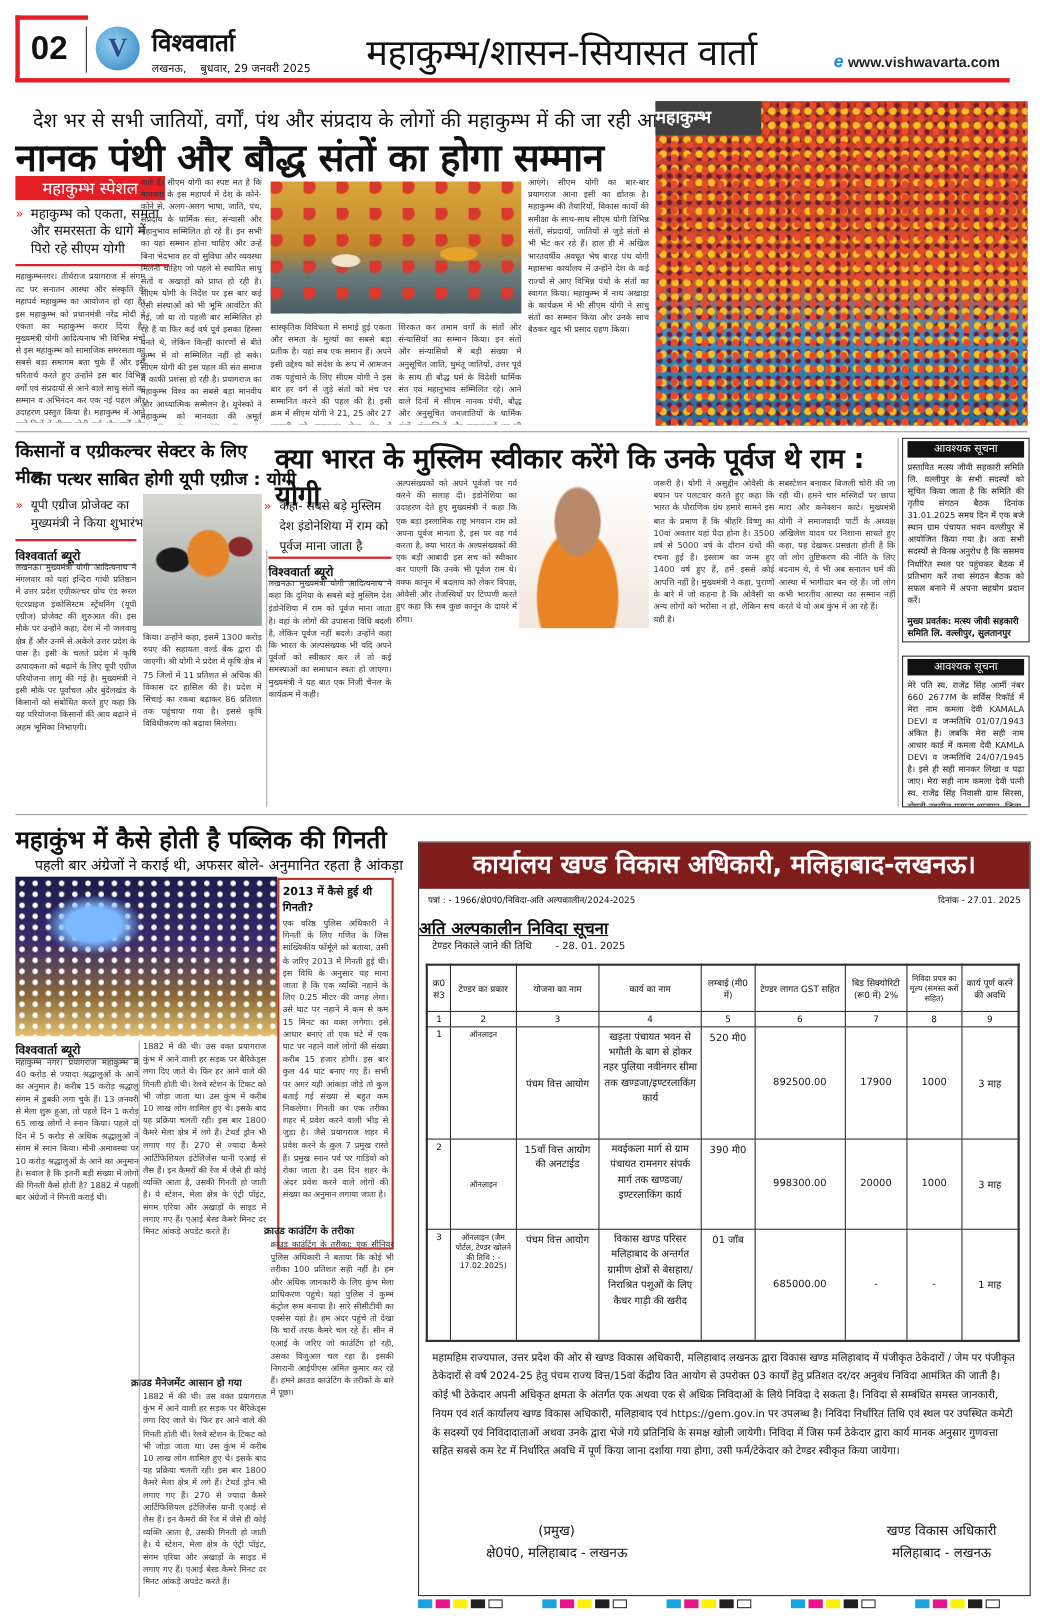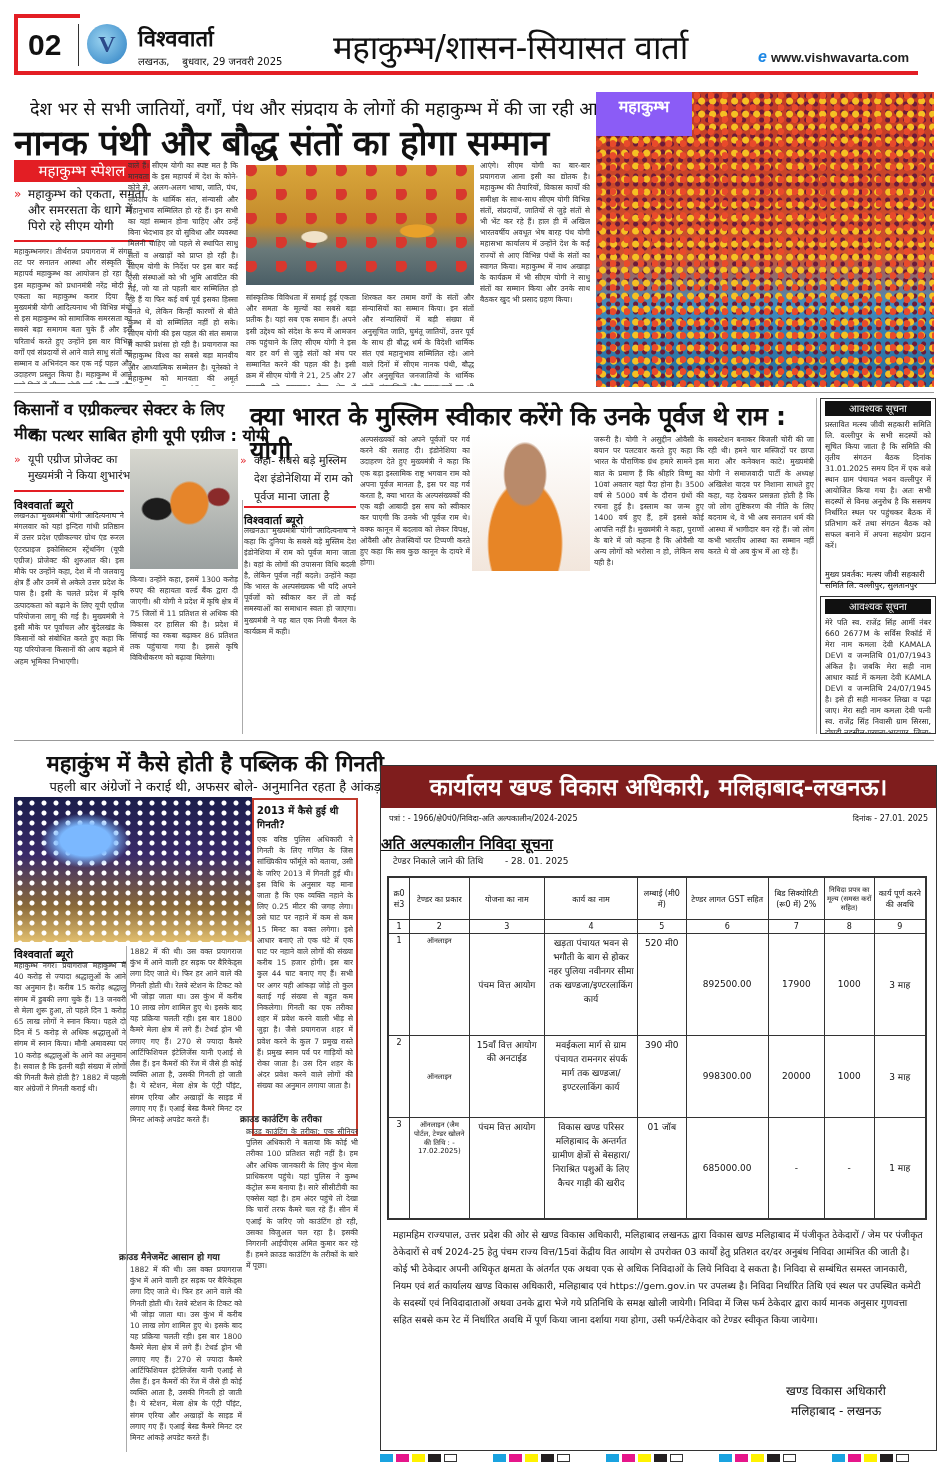--- a/index.html
+++ b/index.html
@@ -22,21 +22,21 @@
 .special-tag{left:14px;top:160px;width:136px;height:22px;background:#e31e24;color:#fff;font-size:15px;text-align:center;line-height:22px}
 .special-sub{left:14px;top:186px;width:140px;font-size:12px;line-height:16px;padding-left:14px}
 .redbar{height:2px;background:#e31e24}
 .body-text{font-size:7.5px;line-height:11.2px;color:#333;text-align:justify;overflow:hidden}
 .photo{overflow:hidden}
 .crowd-photo{left:596px;top:92px;width:338px;height:295px;background:
  radial-gradient(circle at 20% 30%,#e94a2b 0 3px,transparent 4px) 0 0/14px 12px,
  radial-gradient(circle at 60% 70%,#f5c023 0 3px,transparent 4px) 0 0/11px 13px,
  radial-gradient(circle at 40% 50%,#6b1b3a 0 2px,transparent 3px) 0 0/9px 8px,
  linear-gradient(180deg,#c23a26 0%,#d0502d 55%,#3f8cbf 72%,#246a9a 100%)}
-.crowd-tag{left:596px;top:92px;width:96px;height:44px;background:#8b5cf6;color:#fff;font-size:16px;font-weight:bold;text-align:center;line-height:30px}
+.crowd-tag{left:596px;top:92px;width:96px;height:31px;background:#404040;color:#fff;font-size:16px;font-weight:bold;text-align:left;line-height:30px}
 .bath-photo{left:246px;top:165px;width:228px;height:120px;background:
  radial-gradient(ellipse at 30% 60%,#f0e2c8 0 12px,transparent 14px),
  radial-gradient(ellipse at 75% 55%,#e8a12a 0 16px,transparent 18px),
  radial-gradient(circle at 15% 20%,#d8382e 0 6px,transparent 7px) 0 0/30px 24px,
  linear-gradient(180deg,#d9a63a 0%,#c38a2c 50%,#6a7a7a 70%,#4a5e66 100%)}
 
 .h2-left{left:14px;top:398px;width:230px;font-size:17px;font-weight:bold;line-height:24px}
 .h2-left-2{left:30px;top:424px;font-size:17px;font-weight:bold}
 .sub-left{left:14px;top:452px;width:125px;font-size:11px;line-height:16px;padding-left:14px}
 .agri-photo{left:130px;top:449px;width:108px;height:120px;background:
@@ -48,24 +48,24 @@
 .sub-mid{left:240px;top:452px;width:120px;font-size:11px;line-height:18px;padding-left:14px}
 .yogi-photo{left:472px;top:433px;width:118px;height:138px;background:
  radial-gradient(ellipse at 45% 30%,#b98a6a 0 20px,transparent 22px),
  radial-gradient(ellipse at 45% 80%,#e78526 0 36px,transparent 38px),
  linear-gradient(180deg,#fff,#f2e6dc)}
 .bureau{font-size:11px;font-weight:bold;border-bottom:1px solid #333;padding-bottom:1px}
 
 .notice{border:1px solid #333;padding:2px 4px}
 .notice-head{background:#111;color:#fff;font-size:10px;text-align:center;height:15px;line-height:15px;margin-bottom:3px}
 .notice-body{font-size:7.6px;line-height:11px;color:#222;text-align:justify}
-.notice-sign{font-size:8px;line-height:11px;font-weight:normal;margin-top:18px}
-
-.h3-left{left:14px;top:747px;width:370px;font-size:22px;font-weight:bold;text-align:right}
-.h3-sub{left:14px;top:777px;width:370px;font-size:13px;text-align:right}
+.notice-sign{font-size:8px;line-height:11px;font-weight:bold;margin-top:8px}
+
+.h3-left{left:14px;top:747px;width:370px;font-size:22px;font-weight:bold;text-align:left}
+.h3-sub{left:14px;top:777px;width:370px;font-size:13px;text-align:center}
 .night-photo{left:14px;top:797px;width:238px;height:145px;background:
  radial-gradient(ellipse at 30% 30%,#7bb8ff 0 25px,transparent 45px),
  radial-gradient(circle at 50% 60%,#fff 0 2px,transparent 3px) 0 0/12px 10px,
  linear-gradient(180deg,#1a1d4a 0%,#3a2a6a 40%,#8a6a3a 75%,#e3c070 100%)}
 .sidebar-box{left:252px;top:798px;width:106px;height:338px;border:2px solid #c0392b;padding:3px}
 .sidebar-title{font-size:10px;font-weight:bold;margin-bottom:3px}
 .crowd-counting{left:240px;top:1112px;width:120px;font-size:9px;font-weight:bold;color:#222}
 .crowd-mgmt{left:119px;top:1250px;width:120px;font-size:9px;font-weight:bold;color:#222}
 
 .tender{left:380px;top:765px;width:557px;height:686px;border:1px solid #333}
@@ -225,21 +225,25 @@
       <td class="work">विकास खण्ड परिसर मलिहाबाद के अन्तर्गत ग्रामीण क्षेत्रों से बेसहारा/निराश्रित पशुओं के लिए कैचर गाड़ी की खरीद</td>
       <td style="font-size:9px">01 जॉब</td>
       <td style="vertical-align:middle;font-size:9px">685000.00</td>
       <td style="vertical-align:middle;font-size:9px">-</td>
       <td style="vertical-align:middle;font-size:9px">-</td>
       <td style="vertical-align:middle;font-size:9px">1 माह</td>
     </tr>
   </tbody>
     </table>
   <div class="tender-para">महामहिम राज्यपाल, उत्तर प्रदेश की ओर से खण्ड विकास अधिकारी, मलिहाबाद लखनऊ द्वारा विकास खण्ड मलिहाबाद में पंजीकृत ठेकेदारों / जेम पर पंजीकृत ठेकेदारों से वर्ष 2024-25 हेतु पंचम राज्य वित्त/15वां केंद्रीय वित आयोग से उपरोक्त 03 कार्यों हेतु प्रतिशत दर/दर अनुबंध निविदा आमंत्रित की जाती है। कोई भी ठेकेदार अपनी अधिकृत क्षमता के अंतर्गत एक अथवा एक से अधिक निविदाओं के लिये निविदा दे सकता है। निविदा से सम्बंधित समस्त जानकारी, नियम एवं शर्त कार्यालय खण्ड विकास अधिकारी, मलिहाबाद एवं https://gem.gov.in पर उपलब्ध है। निविदा निर्धारित तिथि एवं स्थल पर उपस्थित कमेटी के सदस्यों एवं निविदादाताओं अथवा उनके द्वारा भेजे गये प्रतिनिधि के समक्ष खोली जायेगी। निविदा में जिस फर्म ठेकेदार द्वारा कार्य मानक अनुसार गुणवत्ता सहित सबसे कम रेट में निर्धारित अवधि में पूर्ण किया जाना दर्शाया गया होगा, उसी फर्म/टेकेदार को टेण्डर स्वीकृत किया जायेगा।</div>
-  <div class="sign" style="left:370px;top:615px;width:170px">
+  <div class="sign" style="left:30px;top:615px;width:190px">
+    <div>(प्रमुख)</div>
+    <div>क्षे0पं0, मलिहाबाद - लखनऊ</div>
+  </div>
+  <div class="sign" style="left:390px;top:615px;width:170px">
     <div>खण्ड विकास अधिकारी</div>
     <div>मलिहाबाद - लखनऊ</div>
   </div>
 </div>
 
 <div class="abs col-rule" style="left:126px;top:946px;height:506px"></div>
 <div class="abs col-rule" style="left:242px;top:500px;height:234px"></div>
 <div class="abs col-rule" style="left:816px;top:398px;height:336px"></div>
 
 <div class="abs reg" style="left:380px">

